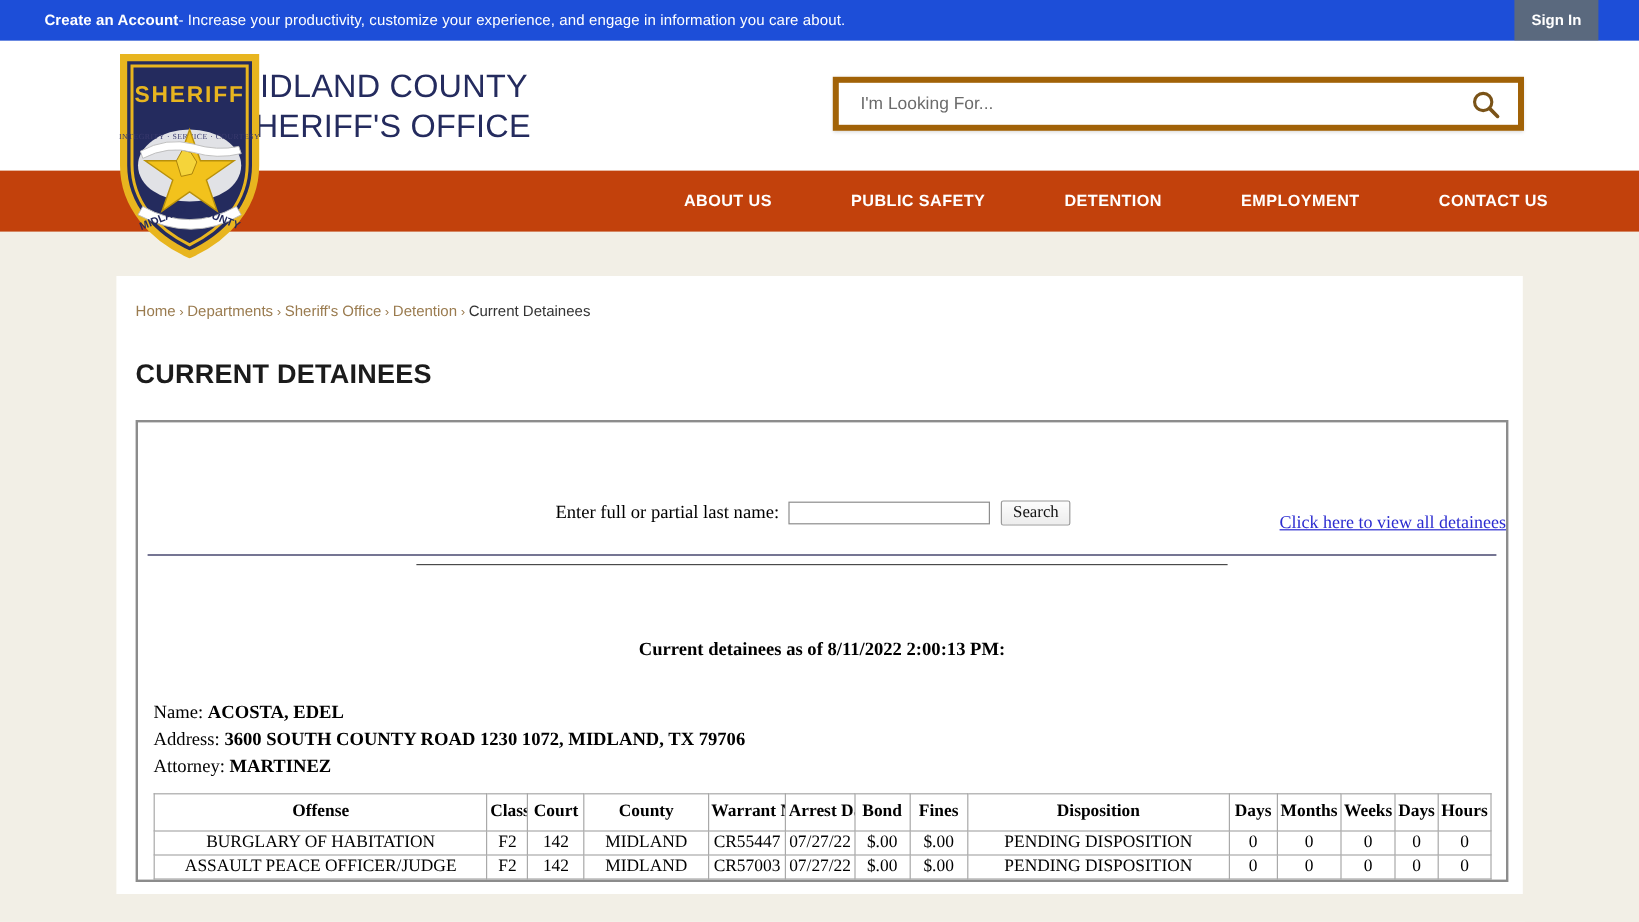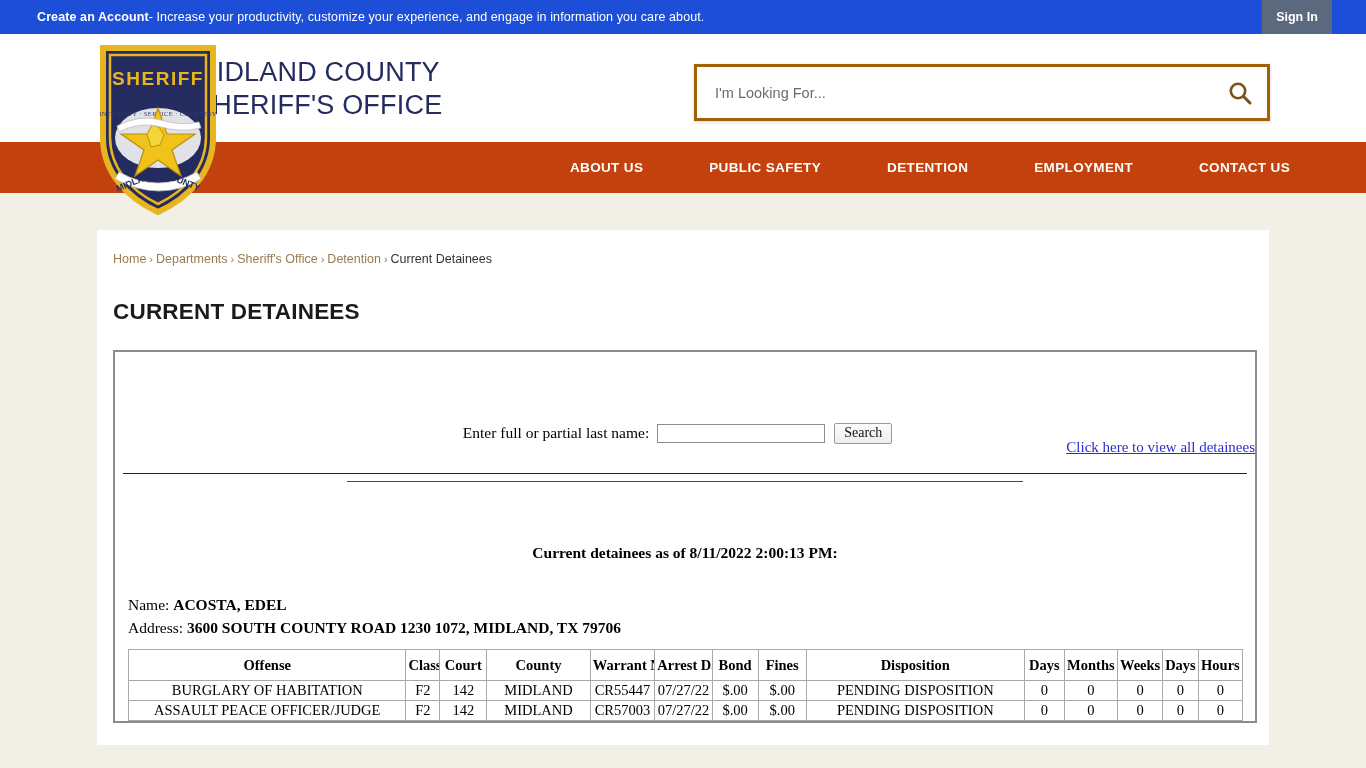--- a/index.html
+++ b/index.html
@@ -56,23 +56,23 @@
     left: 194px; top: 22px;
     font-size: 27px;
     line-height: 33px;
     font-weight: normal;
     color: #242b5e;
     letter-spacing: .2px;
   }
   .searchwrap {
     position: absolute;
     left: 694px; top: 30px;
-    width: 576px; height: 57px;
+    width: 576px; height: 45px;
     background: #fff;
-    border: 3px solid #a16207;
+    border: 5px solid #a16207;
     box-shadow: 0 1px 3px rgba(0,0,0,.17);
     display: flex; align-items: center;
   }
   .searchwrap input {
     flex: 1;
     border: 0; outline: none;
     font-family: "Liberation Sans", sans-serif;
     font-size: 14.5px;
     color: #555;
     padding: 0 14px 0 18px;
@@ -171,21 +171,21 @@
     border: 1px solid #9a9a9a;
     border-radius: 2px;
     background: linear-gradient(#fcfcfc, #ededed);
     font-family: "Liberation Serif", serif;
     font-size: 14px;
     color: #111;
     cursor: pointer;
   }
   .viewall {
     margin-left: 174px;
-    margin-top: 29px;
+    margin-top: 18px;
     font-size: 15px;
     color: #2b2bd0;
     text-decoration: underline;
     cursor: pointer;
     white-space: nowrap;
   }
   .rule-navy {
     margin: 17px 0 0 8px;
     width: 1124px;
     height: 0;
@@ -334,20 +334,24 @@
       <div class="asof">Current detainees as of 8/11/2022 2:00:13 PM:</div>
 
       <div class="detainee">
         <div>
           <span>Name:</span>
           <b>ACOSTA, EDEL</b>
         </div>
         <div>
           <span>Address:</span>
           <b>3600 SOUTH COUNTY ROAD 1230 1072, MIDLAND, TX 79706</b>
+        </div>
+        <div>
+          <span>Attorney:</span>
+          <b>MARTINEZ</b>
         </div>
       </div>
 
       <table class="offenses">
         <thead>
           <tr>
             <th class="c-offense">Offense</th>
             <th class="c-class">Class</th>
             <th class="c-court">Court</th>
             <th class="c-county">County</th>

